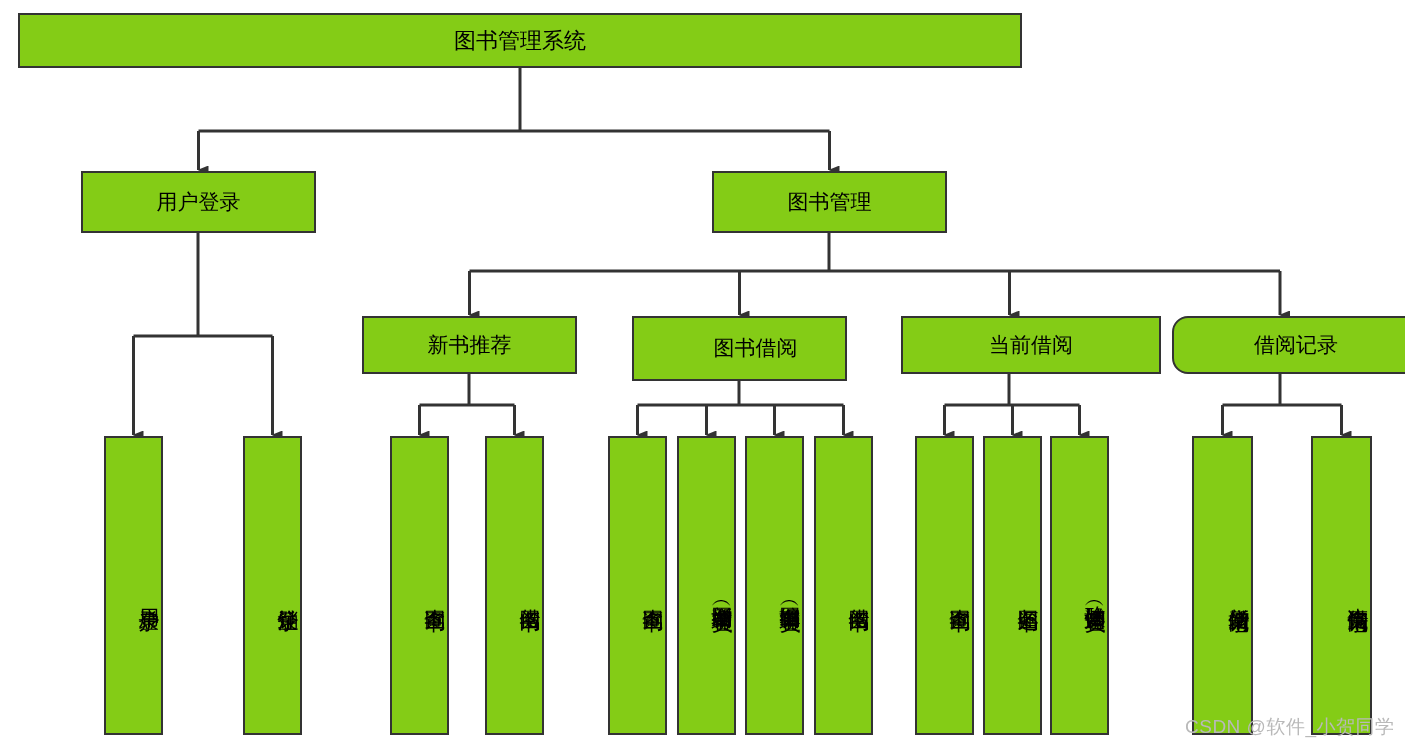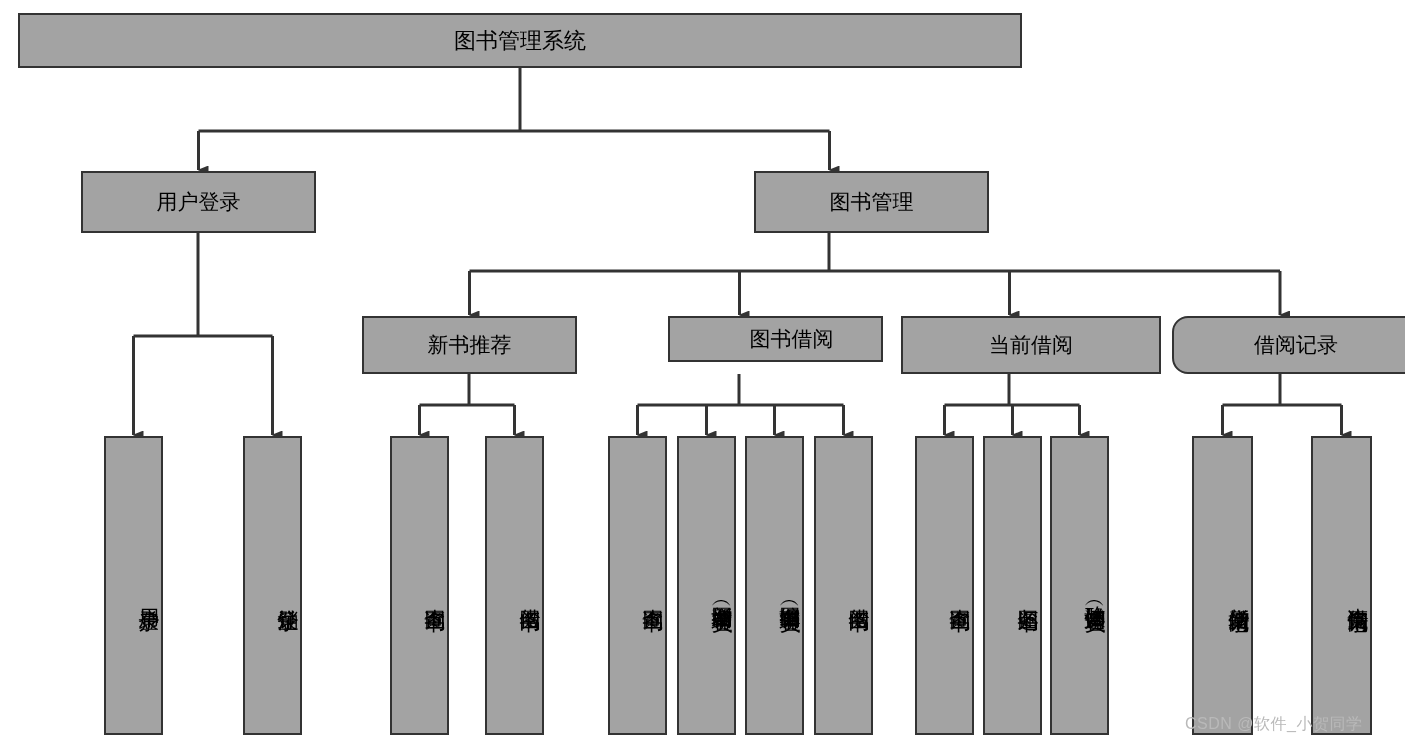--- a/index.html
+++ b/index.html
@@ -22,21 +22,21 @@
     position: absolute;
     left: 0;
     top: 0;
     width: 1405px;
     height: 747px;
     pointer-events: none;
   }
   .node {
     position: absolute;
     box-sizing: border-box;
-    background: #a3a3a3;
+    background: #84cc16;
     border: 2px solid #333333;
     display: flex;
     align-items: center;
     justify-content: center;
     color: #000000;
     text-align: center;
     line-height: 1.18;
   }
   .node.level-0 {
     font-size: 22px;
@@ -60,21 +60,21 @@
   .node-label {
     display: block;
     white-space: pre-line;
   }
   .node.leaf .node-label {
     white-space: normal;
   }
   #watermark {
     position: absolute;
     color: #b9b9b9;
-    font-size: 16px;
+    font-size: 19px;
     letter-spacing: 0.5px;
     white-space: nowrap;
     user-select: none;
   }
 </style>
 </head>
 <body>
 
 <div id="diagram-canvas">
 
@@ -121,27 +121,27 @@
       </g>
   </svg>
 
   <div id="node-layer">
       <div class="node level-0" style="left: 18px; top: 13px; width: 1004px; height: 55px;">
         <span class="node-label">图书管理系统</span>
       </div>
       <div class="node level-1" style="left: 81px; top: 171px; width: 235px; height: 62px;">
         <span class="node-label">用户登录</span>
       </div>
-      <div class="node level-1" style="left: 712px; top: 171px; width: 235px; height: 62px; margin-left: 42px;">
+      <div class="node level-1" style="left: 712px; top: 171px; width: 235px; height: 62px;">
         <span class="node-label">图书管理</span>
       </div>
       <div class="node level-2" style="left: 362px; top: 316px; width: 215px; height: 58px;">
         <span class="node-label">新书推荐</span>
       </div>
-      <div class="node level-2" style="left: 668px; top: 316px; width: 215px; height: 46px; padding-left: 32px;">
+      <div class="node level-2" style="left: 632px; top: 316px; width: 215px; height: 65px; padding-left: 32px;">
         <span class="node-label">图书借阅</span>
       </div>
       <div class="node level-2" style="left: 901px; top: 316px; width: 260px; height: 58px;">
         <span class="node-label">当前借阅</span>
       </div>
       <div class="node level-2" style="left: 1172px; top: 316px; width: 248px; height: 58px; border-radius: 16px;">
         <span class="node-label">借阅记录</span>
       </div>
       <div class="node level-3 leaf" style="left: 104px; top: 436px; width: 59px; height: 299px;">
         <span class="node-label">用户登录</span>

